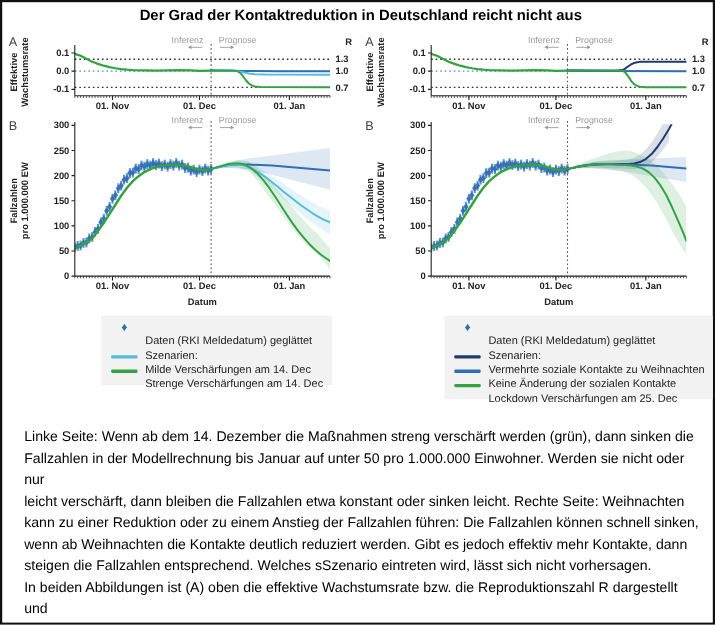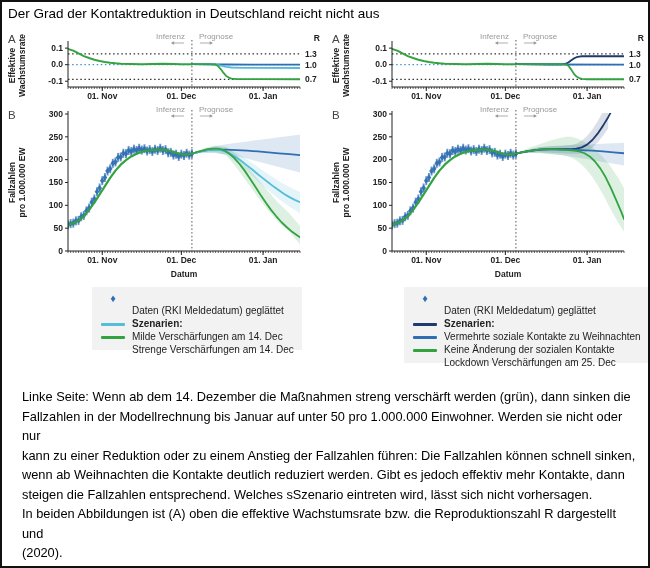--- a/index.html
+++ b/index.html
@@ -1,32 +1,32 @@
 <!DOCTYPE html>
 <html><head>
 <meta charset="utf-8">
 <style>
   html,body{margin:0;padding:0;background:#fff;}
   #page{width:650px;height:568px;box-sizing:border-box;border:2px solid #111;
         background:#fff;font-family:"Liberation Sans",sans-serif;overflow:hidden;position:relative;}
-  .title{font-size:13.5px;font-weight:normal;color:#000;margin:4px 0 0 6px;}
+  .title{font-size:13.5px;font-weight:bold;color:#000;margin:4px 0 0 6px;text-align:center;}
   .figures{display:flex;margin-top:10px;}
   .figure{width:325px;position:relative;}
   .figure svg{display:block;margin-left:2px;}
   .plabel{position:absolute;left:6px;font-size:11.5px;color:#444;}
   .plabel.a{top:2px;}
   .plabel.b{top:78px;}
   .legend{display:inline-block;background:#f2f2f2;margin:4px 0 0 90px;padding:5px 8px 6px 8px;}
   .legend-right{margin-left:78px;}
   .lrow{display:flex;align-items:center;height:13px;gap:6px;}
   .lmark{width:26px;display:flex;justify-content:center;align-items:center;flex:none;}
   .lline{height:2.5px;width:24px;border-radius:1px;}
   .diamond{font-size:11px;line-height:1;}
   .ltext{font-size:10px;color:#222;white-space:nowrap;margin-top:24px;}
-  .bold{font-weight:bold;}
+  .bold{font-weight:normal;}
   .caption{margin:24px 8px 0 20px;font-size:12.8px;line-height:19.5px;color:#000;}
   .tick{font:600 8.5px "Liberation Sans",sans-serif;fill:#222;}
   .ann{font:8px "Liberation Sans",sans-serif;fill:#999;}
 </style>
 </head>
 <body>
 
 <div id="page">
   <div class="title">Der Grad der Kontaktreduktion in Deutschland reicht nicht aus</div>
 
@@ -820,19 +820,20 @@
           <span class="ltext">Lockdown Verschärfungen am 25. Dec</span>
         </div>
       </div>
     </div>
 
   </div>
 
   <div class="caption">
     <div>Linke Seite: Wenn ab dem 14. Dezember die Maßnahmen streng verschärft werden (grün), dann sinken die</div>
     <div>Fallzahlen in der Modellrechnung bis Januar auf unter 50 pro 1.000.000 Einwohner. Werden sie nicht oder nur</div>
+    <div>leicht verschärft, dann bleiben die Fallzahlen etwa konstant oder sinken leicht. Rechte Seite: Weihnachten</div>
     <div>kann zu einer Reduktion oder zu einem Anstieg der Fallzahlen führen: Die Fallzahlen können schnell sinken,</div>
     <div>wenn ab Weihnachten die Kontakte deutlich reduziert werden. Gibt es jedoch effektiv mehr Kontakte, dann</div>
     <div>steigen die Fallzahlen entsprechend. Welches sSzenario eintreten wird, lässt sich nicht vorhersagen.</div>
     <div>In beiden Abbildungen ist (A) oben die effektive Wachstumsrate bzw. die Reproduktionszahl R dargestellt und</div>
     <div>(2020).</div>
   </div>
 </div>
 
 </body></html>

